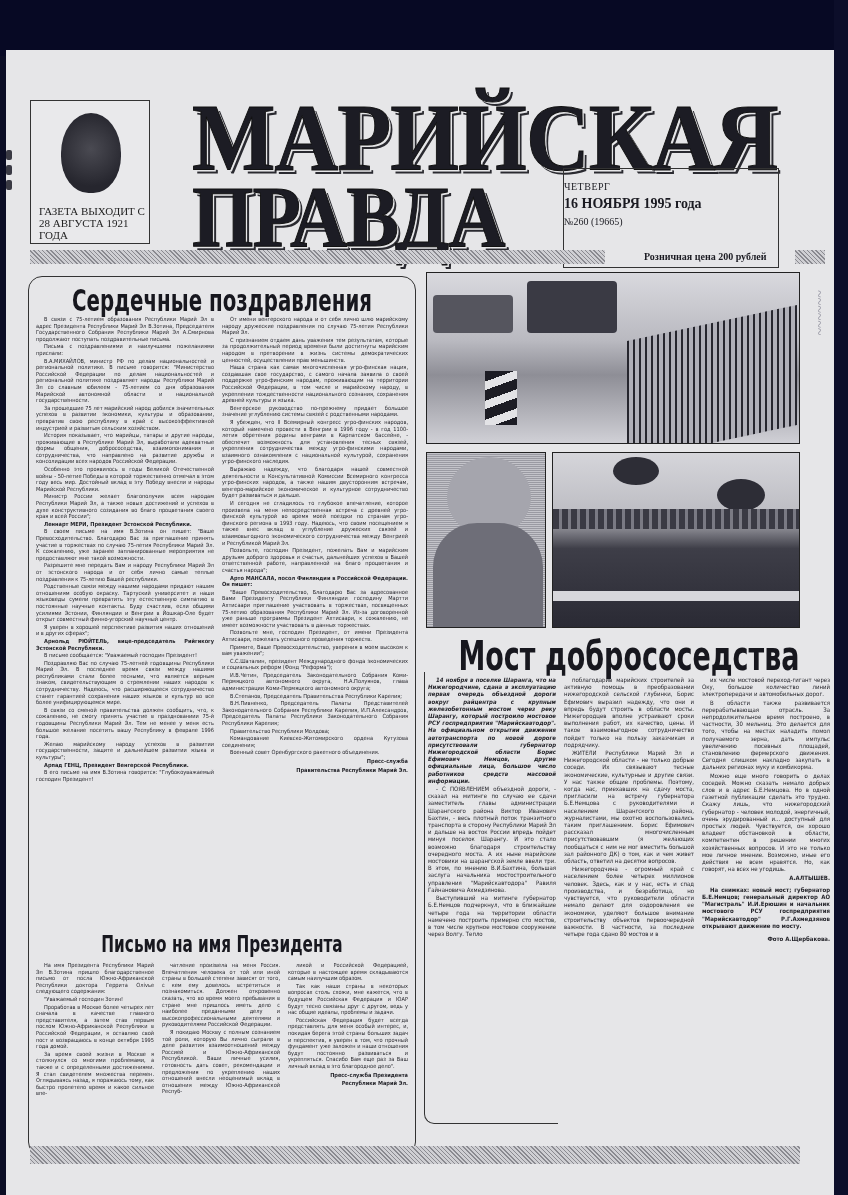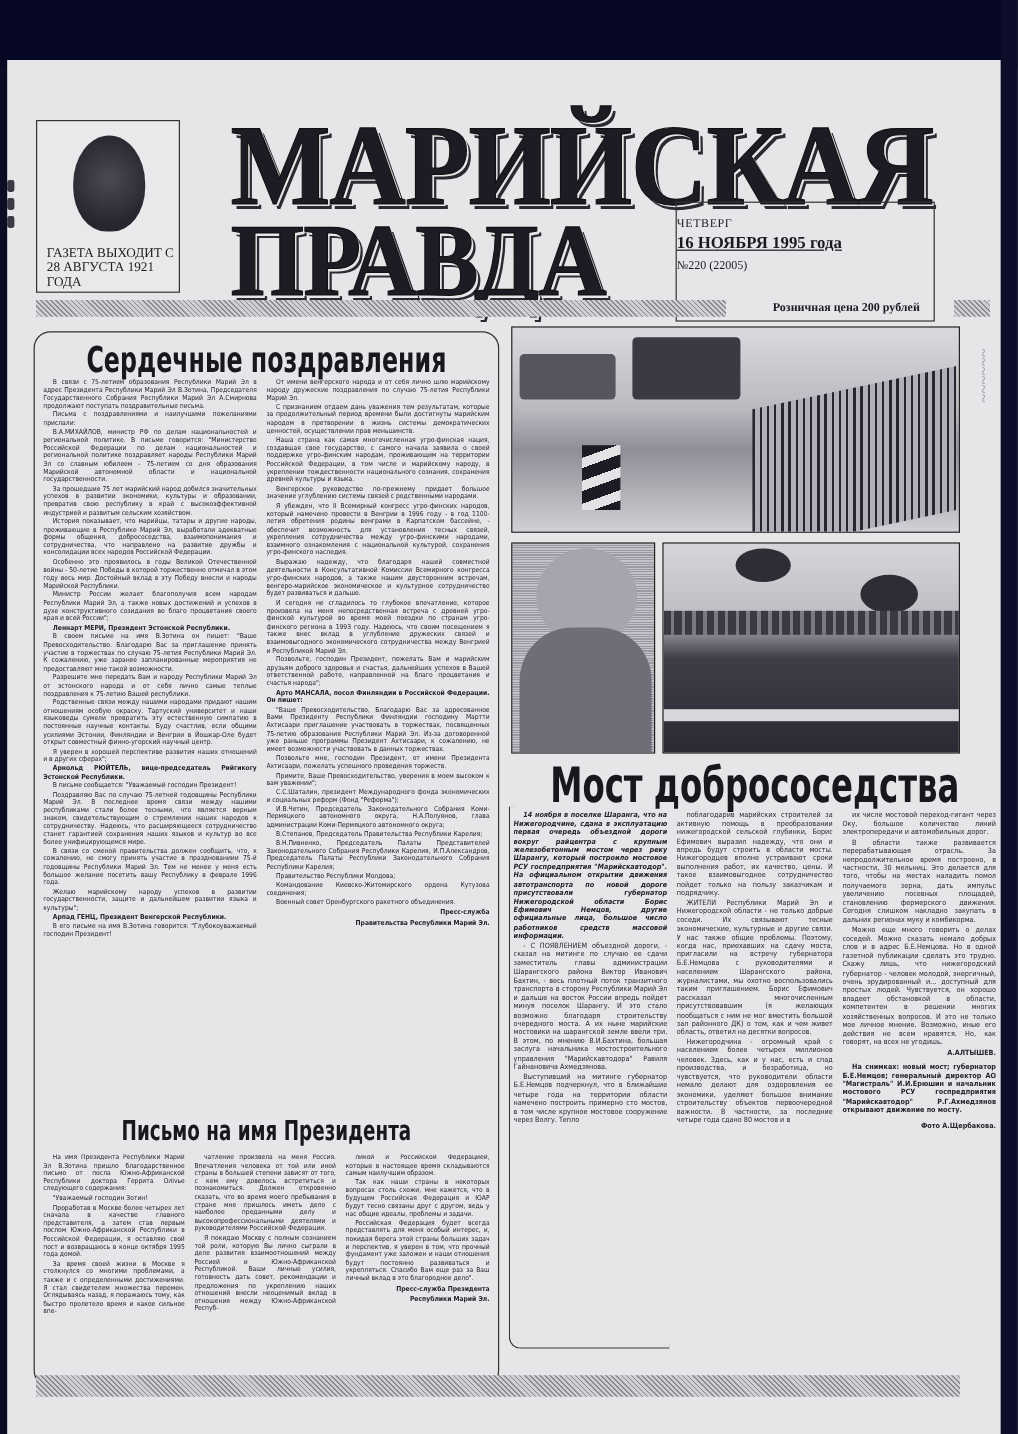--- a/index.html
+++ b/index.html
@@ -14,21 +14,21 @@
   .seal-box { position: absolute; left: 30px; top: 100px; width: 120px; height: 144px; border: 1px solid #333; background: #e9e9eb; }
   .seal { position: absolute; left: 30px; top: 12px; width: 60px; height: 80px; border-radius: 50% 50% 46% 46%; background: radial-gradient(circle at 50% 45%, #4a4a52 0%, #26262e 70%); }
   .seal-text { position: absolute; left: 8px; top: 104px; width: 108px; font-family: "Liberation Serif", serif; font-size: 11px; line-height: 12px; color: #222; text-transform: uppercase; }
 
   .title-line { position: absolute; font-family: "Liberation Serif", serif; font-weight: bold; color: #1c1c24; letter-spacing: -1px; text-shadow: 2px 2px 0 #e6e6e8, 4px 4px 0 #2a2a30; -webkit-text-stroke: 1px #111; }
   .title-1 { left: 192px; top: 92px; font-size: 96px; line-height: 92px; transform: scaleX(0.92); transform-origin: left top; }
   .title-2 { left: 192px; top: 175px; font-size: 86px; line-height: 84px; transform: scaleX(0.92); transform-origin: left top; }
 
   .date-box { position: absolute; left: 563px; top: 168px; width: 216px; height: 100px; border: 1px solid #333; text-align: left; font-family: "Liberation Serif", serif; }
   .date-day { font-size: 10px; margin-top: 12px; letter-spacing: 0.5px; }
-  .date-main { font-size: 14px; font-weight: bold; margin-top: 4px; text-decoration: underline; }
+  .date-main { font-size: 14px; font-weight: bold; margin-top: 4px; }
   .date-num { font-size: 10px; margin-top: 4px; }
 
   .price-band { position: absolute; left: 30px; top: 250px; width: 800px; height: 16px; }
   .hatch { position: absolute; top: 0; height: 14px; background: repeating-linear-gradient(45deg, #8a8a90 0 1px, #cfcfd3 1px 3px); }
   .price-text { position: absolute; left: 614px; top: 0; font-family: "Liberation Serif", serif; font-weight: bold; font-size: 10px; line-height: 14px; }
 
   
   .frame-left { position: absolute; left: 28px; top: 276px; width: 388px; height: 880px; border: 1px solid #333; border-radius: 14px; }
   .headline { position: absolute; font-family: "DejaVu Sans Condensed", "DejaVu Sans", sans-serif; font-weight: bold; color: #17171e; text-align: center; transform: scaleY(1.35); transform-origin: center top; }
   .h1 { left: 28px; top: 284px; width: 388px; font-size: 22px; }
@@ -87,21 +87,21 @@
 <div class="seal-box">
   <div class="seal"></div>
   <div class="seal-text">ГАЗЕТА ВЫХОДИТ С 28 АВГУСТА 1921 ГОДА</div>
 </div>
 <div class="title-line title-1">МАРИЙСКАЯ</div>
 <div class="title-line title-2">ПРАВДА</div>
 
 <div class="date-box">
   <div class="date-day">ЧЕТВЕРГ</div>
   <div class="date-main">16 НОЯБРЯ 1995 года</div>
-  <div class="date-num">№220 (22005)</div>
+  <div class="date-num">№260 (19665)</div>
 </div>
 
 <div class="price-band">
   <div class="hatch" style="left:0;width:575px"></div>
   <div class="price-text">Розничная цена 200 рублей</div>
   <div class="hatch" style="left:765px;width:30px"></div>
 </div>
 
 <div class="frame-left"></div>
 <div class="headline h1">Сердечные поздравления</div>

